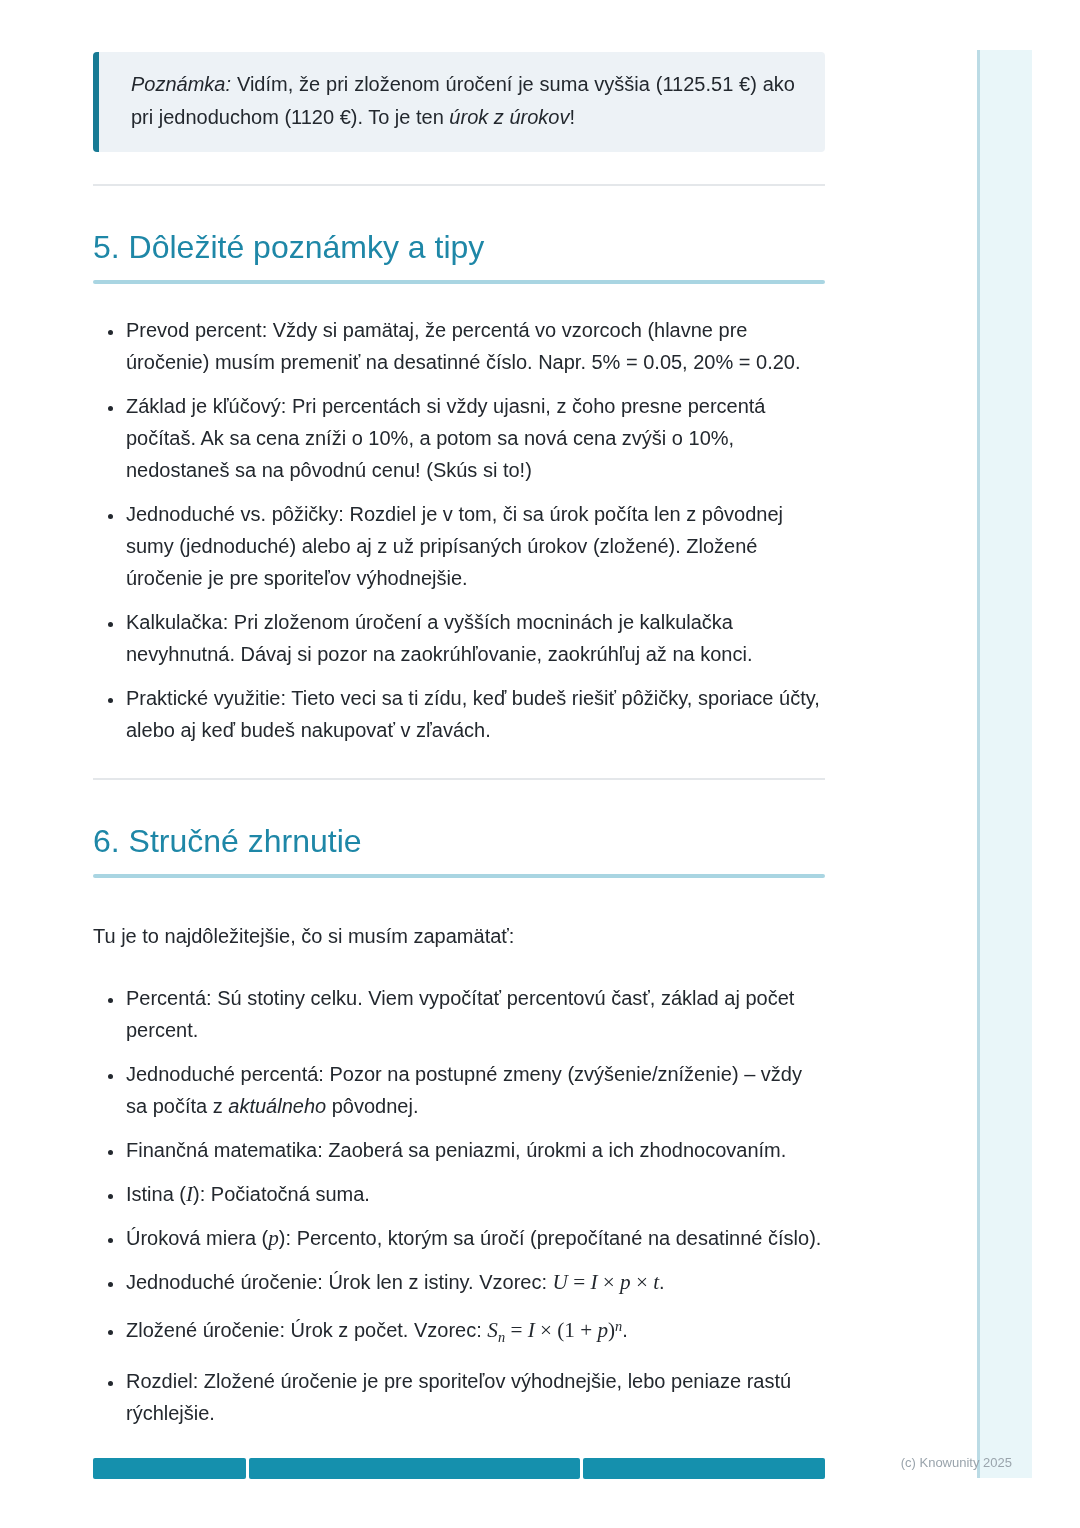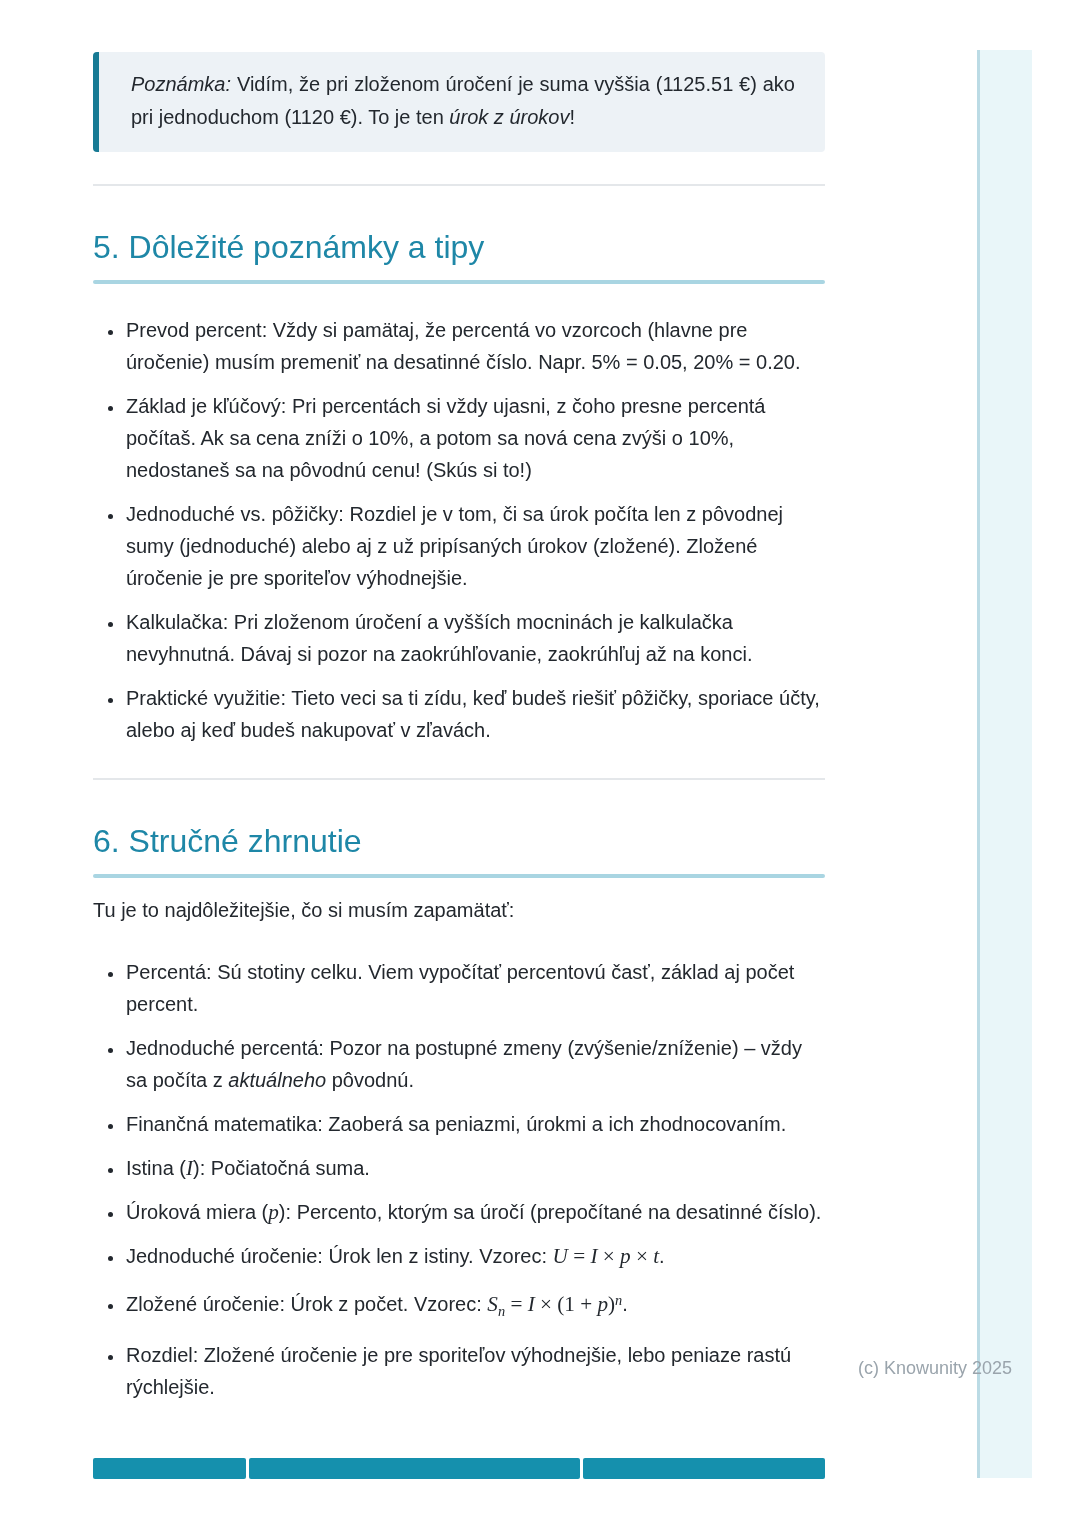--- a/index.html
+++ b/index.html
@@ -23,31 +23,31 @@
     padding:16px 30px 18px 32px;
     box-sizing:border-box;
   }
   .callout-text{margin:0;font-size:20px;line-height:33px;text-align:justify;}
   .divider{border:none;border-top:2px solid #e4e7ea;margin:32px 0 0 0;}
   .heading{
     margin:42px 0 0 0;font-size:32px;line-height:38px;font-weight:400;
     color:var(--accent,#1e87a7);
   }
   .heading-underline{height:4px;background:var(--underline,#a9d5e2);margin-top:14px;border-radius:2px;}
-  .intro{margin:16px 0 0 0;font-size:20px;line-height:32px;}
+  .intro{margin:42px 0 0 0;font-size:20px;line-height:32px;}
   ul.bullets{margin:30px 0 0 0;padding:0 0 0 31px;list-style:disc outside;}
   ul.bullets li{font-size:20px;line-height:32px;margin-bottom:12px;padding-left:2px;}
   ul.bullets li::marker{color:#23282e;font-size:0.75em;}
   .seg-b{font-weight:400;}
   .seg-i{font-style:italic;}
   .seg-m{font-family:"Liberation Serif",serif;font-style:italic;font-size:1.06em;}
   .seg-mu{font-family:"Liberation Serif",serif;font-size:1.06em;}
   .seg-sub{font-family:"Liberation Serif",serif;font-style:italic;font-size:0.72em;vertical-align:-0.28em;}
   .seg-sup{font-family:"Liberation Serif",serif;font-style:italic;font-size:0.72em;vertical-align:0.45em;}
-  .copyright{position:absolute;top:1358px;right:68px;font-size:18px;color:#9aa4ac;z-index:2;margin-left:36px;}
+  .copyright{position:absolute;top:1455px;right:68px;font-size:13px;color:#9aa4ac;z-index:2;margin-left:36px;}
   .footer-bar{position:absolute;left:93px;top:1458px;width:732px;height:21px;display:flex;gap:3px;z-index:2;}
   .footer-seg{background:var(--bar,#1590ad);border-radius:2px;height:100%;}
   .footer-seg.s1{width:153px;}
   .footer-seg.s2{flex:1;}
   .footer-seg.s3{width:242px;}
 </style>
 </head>
 <body>
 
 <div>
@@ -75,21 +75,21 @@
     </section>
 
     <hr class="divider">
 
     <section>
       <h2 class="heading">6. Stručné zhrnutie</h2>
       <div class="heading-underline"></div>
       <p class="intro">Tu je to najdôležitejšie, čo si musím zapamätať:</p>
       <ul class="bullets">
           <li><span class="seg-b">Percentá:</span><span class="seg-n"> Sú stotiny celku. Viem vypočítať percentovú časť, základ aj počet percent.</span></li>
-          <li><span class="seg-b">Jednoduché percentá:</span><span class="seg-n"> Pozor na postupné zmeny (zvýšenie/zníženie) – vždy sa počíta z </span><span class="seg-i">aktuálneho</span><span class="seg-n"> pôvodnú.</span></li>
+          <li><span class="seg-b">Jednoduché percentá:</span><span class="seg-n"> Pozor na postupné zmeny (zvýšenie/zníženie) – vždy sa počíta z </span><span class="seg-i">aktuálneho</span><span class="seg-n"> pôvodnej.</span></li>
           <li><span class="seg-b">Finančná matematika:</span><span class="seg-n"> Zaoberá sa peniazmi, úrokmi a ich zhodnocovaním.</span></li>
           <li><span class="seg-b">Istina (</span><span class="seg-m">I</span><span class="seg-b">):</span><span class="seg-n"> Počiatočná suma.</span></li>
           <li><span class="seg-b">Úroková miera (</span><span class="seg-m">p</span><span class="seg-b">):</span><span class="seg-n"> Percento, ktorým sa úročí (prepočítané na desatinné číslo).</span></li>
           <li><span class="seg-b">Jednoduché úročenie:</span><span class="seg-n"> Úrok len z istiny. Vzorec: </span><span class="seg-m">U</span><span class="seg-mu"> = </span><span class="seg-m">I</span><span class="seg-mu"> × </span><span class="seg-m">p</span><span class="seg-mu"> × </span><span class="seg-m">t</span><span class="seg-n">.</span></li>
           <li><span class="seg-b">Zložené úročenie:</span><span class="seg-n"> Úrok z počet. Vzorec: </span><span class="seg-m">S</span><span class="seg-sub">n</span><span class="seg-mu"> = </span><span class="seg-m">I</span><span class="seg-mu"> × (1 + </span><span class="seg-m">p</span><span class="seg-mu">)</span><span class="seg-sup">n</span><span class="seg-n">.</span></li>
           <li><span class="seg-b">Rozdiel:</span><span class="seg-n"> Zložené úročenie je pre sporiteľov výhodnejšie, lebo peniaze rastú rýchlejšie.</span></li>
         </ul>
     </section>
 
   </main>

